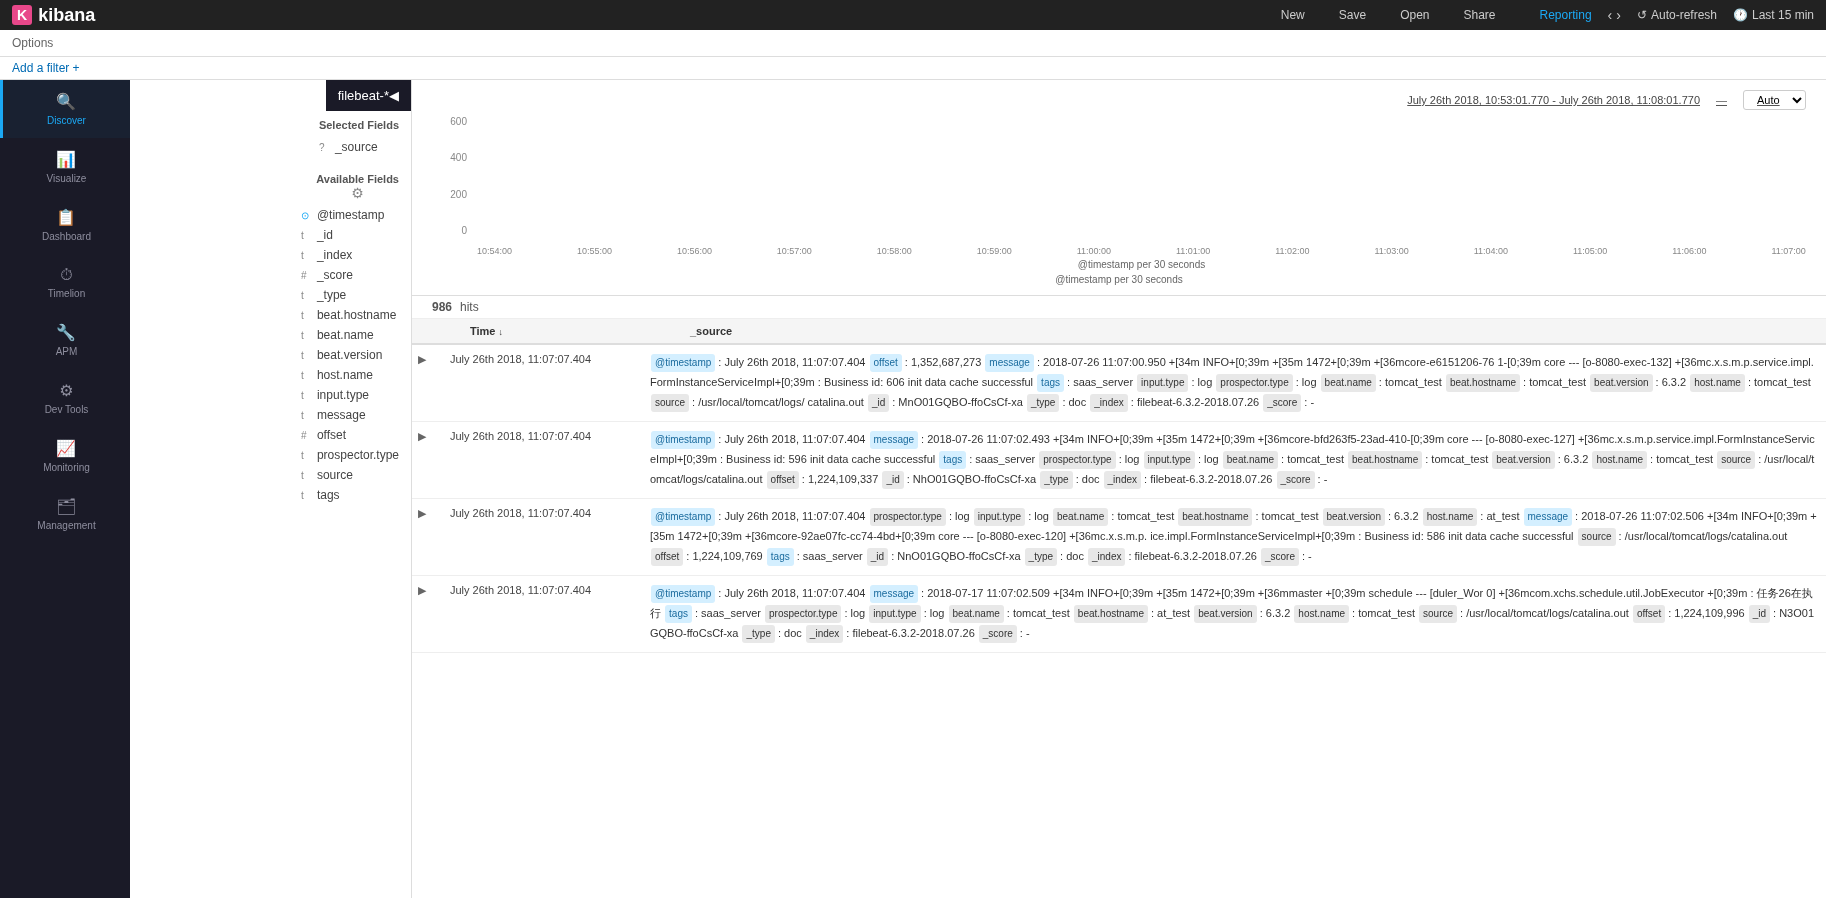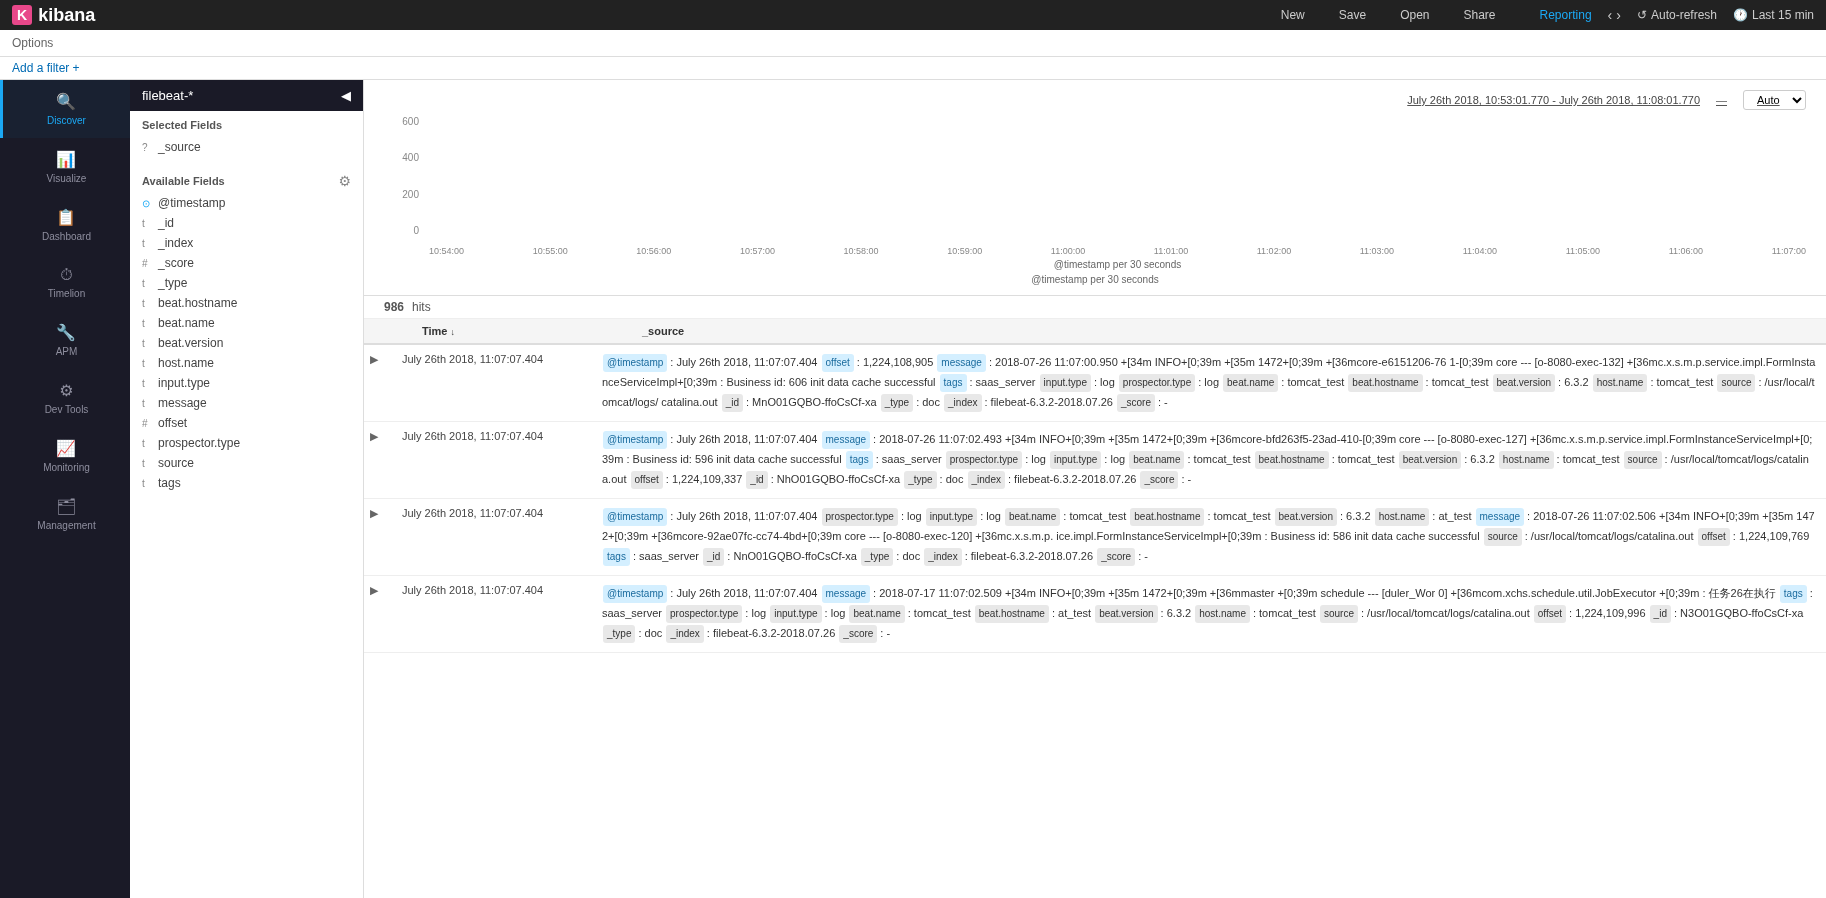--- a/index.html
+++ b/index.html
@@ -33,29 +33,29 @@
     
     .sidebar { width: 130px; background: #1a1a27; display: flex; flex-direction: column; flex-shrink: 0; }
     .sidebar-item { display: flex; flex-direction: column; align-items: center; padding: 12px 0; cursor: pointer; color: #8e8e9e; font-size: 10px; gap: 4px; border-left: 3px solid transparent; }
     .sidebar-item.active { color: #1ba9f5; border-left-color: #1ba9f5; background: rgba(27,169,245,0.05); }
     .sidebar-item .icon { font-size: 16px; }
 
     
     .content { display: flex; flex: 1; overflow: hidden; }
 
     
-    .left-panel { width: 234px; background: #fff; border-right: 1px solid #ddd; display: flex; flex-direction: column; flex-shrink: 0; overflow-y: auto; }
+    .left-panel { width: 282px; background: #fff; border-right: 1px solid #ddd; display: flex; flex-direction: column; flex-shrink: 0; overflow-y: auto; align-items: flex-end; }
     .index-pattern-header { background: #1a1a27; color: #fff; padding: 8px 12px; font-size: 13px; display: flex; align-items: center; justify-content: space-between; }
     .index-pattern-name { font-weight: 500; }
     .left-panel-section { padding: 8px 12px; }
     .section-title { font-size: 11px; font-weight: 600; color: #555; margin-bottom: 6px; }
     .field-item { display: flex; align-items: center; gap: 6px; padding: 3px 0; font-size: 12px; color: #444; }
     .field-type { font-size: 10px; color: #888; font-weight: 500; min-width: 10px; }
     .field-name { flex: 1; }
-    .available-fields-header { display: flex; align-items: center; justify-content: space-between; padding: 8px 12px 4px; }
+    .available-fields-header { display: flex; align-items: center; justify-content: space-between; padding: 8px 12px 4px; flex-direction: column; }
     .available-fields-title { font-size: 11px; font-weight: 600; color: #555; }
     .gear-icon { color: #888; cursor: pointer; font-size: 14px; }
 
     
     .right-panel { flex: 1; display: flex; flex-direction: column; overflow: hidden; }
 
     
     .chart-area { background: #fff; border-bottom: 1px solid #ddd; padding: 10px 20px; flex-shrink: 0; }
     .chart-header { display: flex; align-items: center; justify-content: flex-end; gap: 16px; margin-bottom: 6px; font-size: 11px; color: #555; text-decoration: underline; }
     .chart-title { font-size: 11px; color: #444; }
@@ -325,21 +325,21 @@
             <span class="sort-arrow">↓</span>
           </div>
           <div class="col-source">_source</div>
         </div>
 
         <div class="table-row">
           <div class="cell-expand">▶</div>
           <div class="cell-time">July 26th 2018, 11:07:07.404</div>
           <div class="cell-source">
             <span class="field-badge highlight">@timestamp</span><span class="field-value">: July 26th 2018, 11:07:07.404 </span>
-            <span class="field-badge highlight">offset</span><span class="field-value">: 1,224,108,905 </span>
+            <span class="field-badge highlight">offset</span><span class="field-value">: 1,352,687,273 </span>
             <span class="field-badge highlight">message</span><span class="field-value">: 2018-07-26 11:07:00.950 +[34m INFO+[0;39m +[35m 1472+[0;39m +[36mcore-e6151206-76 1-[0;39m core --- [o-8080-exec-132] +[36mc.x.s.m.p.service.impl.FormInstanceServiceImpl+[0;39m : Business id: 606 init data cache successful </span>
             <span class="field-badge highlight">tags</span><span class="field-value">: saas_server </span>
             <span class="field-badge">input.type</span><span class="field-value">: log </span>
             <span class="field-badge">prospector.type</span><span class="field-value">: log </span>
             <span class="field-badge">beat.name</span><span class="field-value">: tomcat_test </span>
             <span class="field-badge">beat.hostname</span><span class="field-value">: tomcat_test </span>
             <span class="field-badge">beat.version</span><span class="field-value">: 6.3.2 </span>
             <span class="field-badge">host.name</span><span class="field-value">: tomcat_test </span>
             <span class="field-badge">source</span><span class="field-value">: /usr/local/tomcat/logs/ catalina.out </span>
             <span class="field-badge">_id</span><span class="field-value">: MnO01GQBO-ffoCsCf-xa </span>

